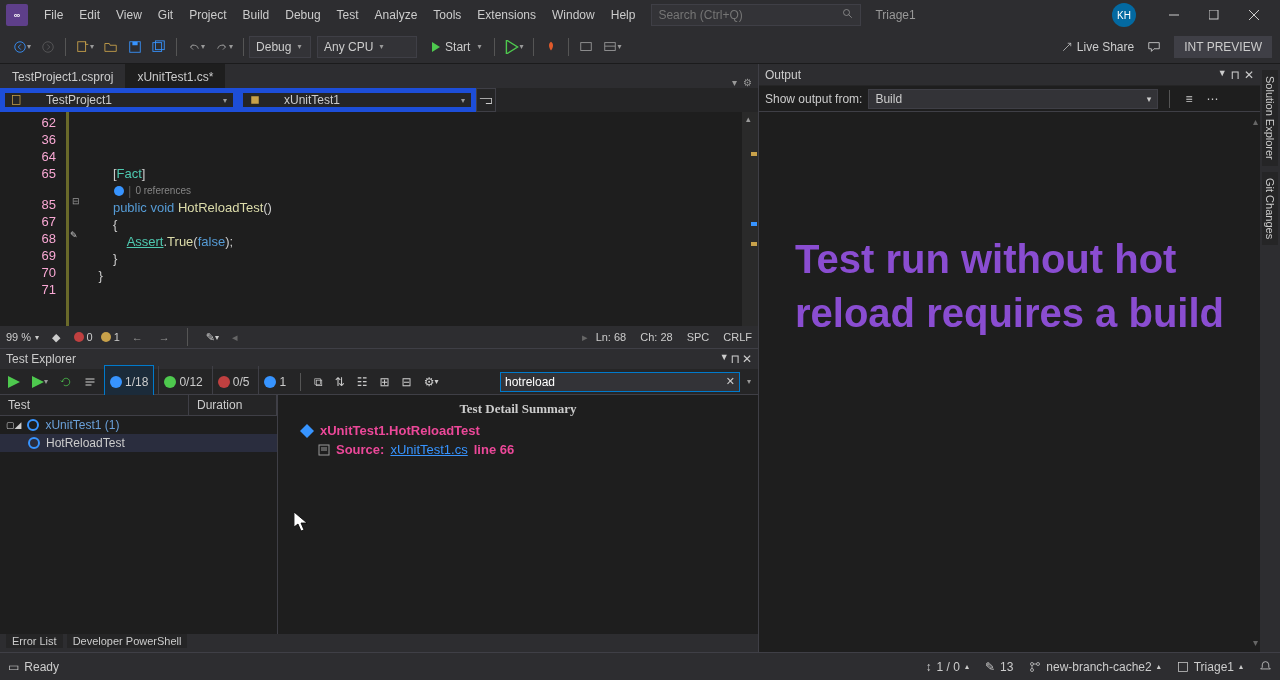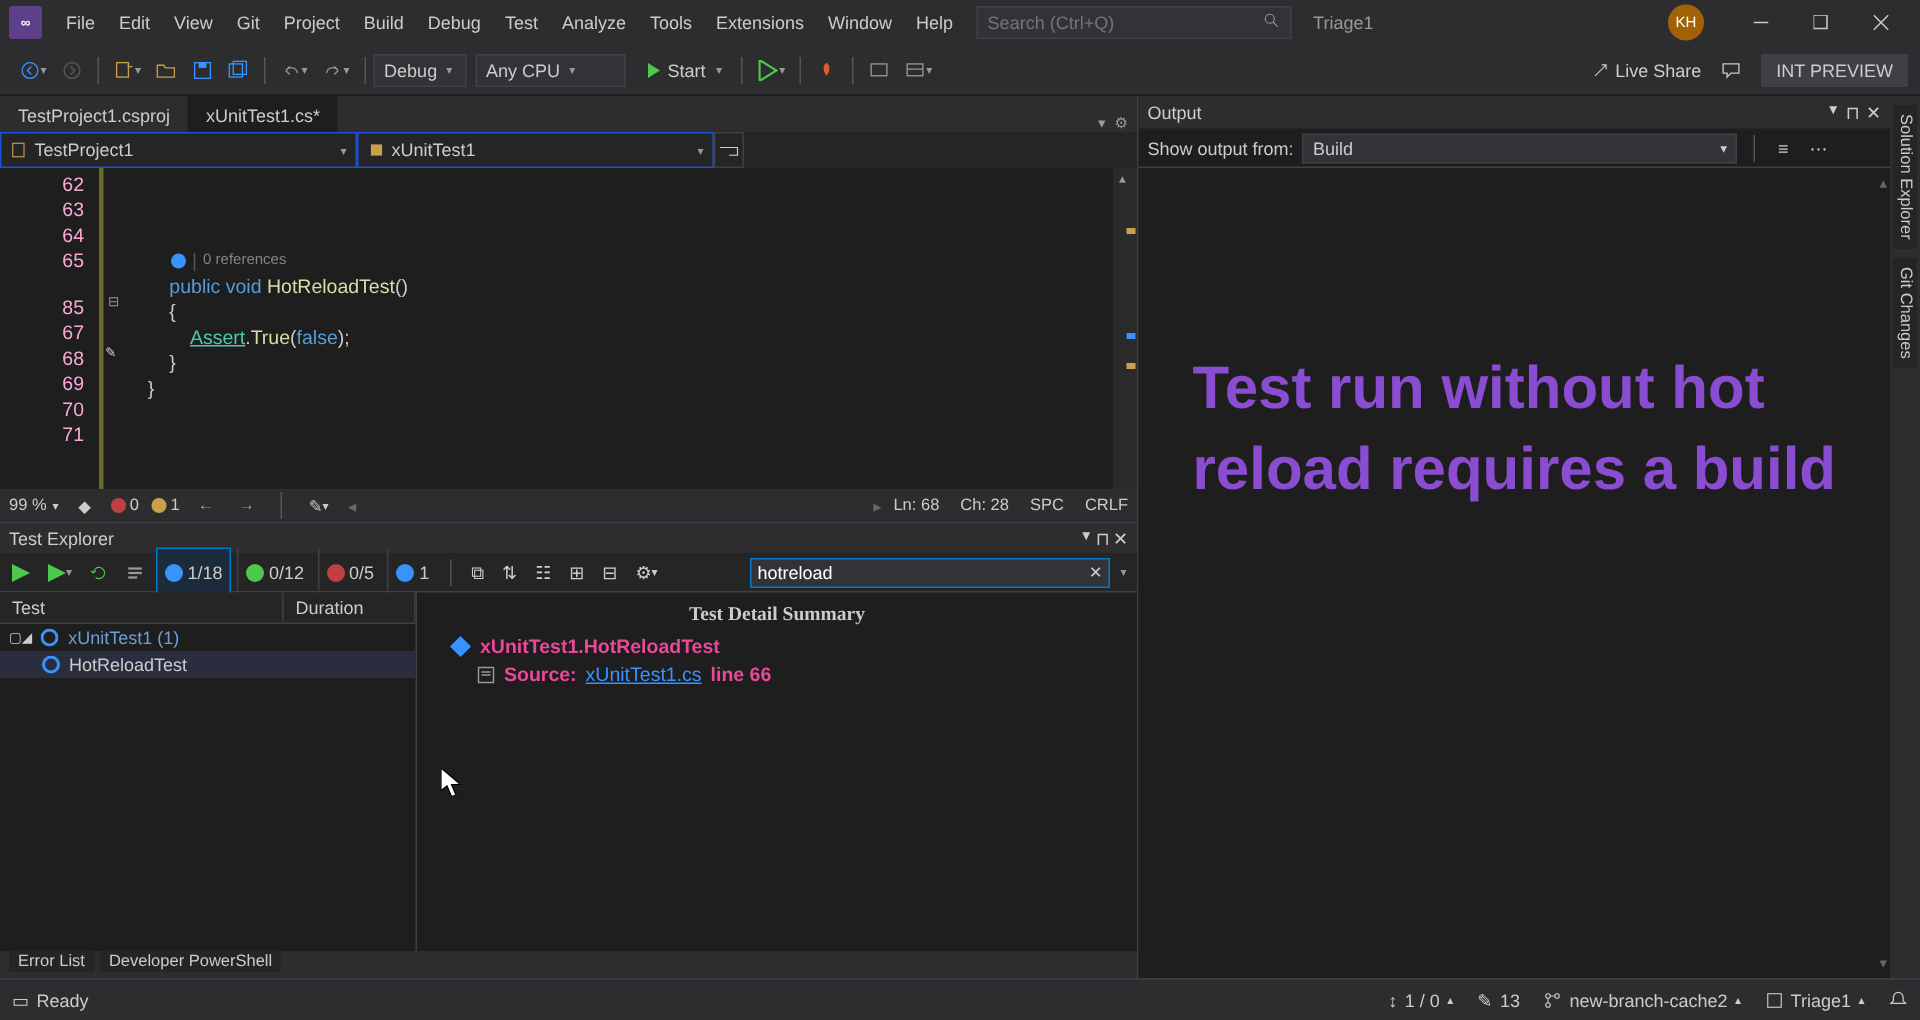--- a/index.html
+++ b/index.html
@@ -5,21 +5,21 @@
 * { margin:0; padding:0; box-sizing:border-box; font-family:"Segoe UI",sans-serif; }
 body { width:1280px; height:680px; background:#1e1e1e; color:#ccc; font-size:12px; overflow:hidden; position:relative; }
 .menubar { height:30px; background:#2d2d30; display:flex; align-items:center; padding:0 6px; gap:0; }
 .logo { width:22px; height:22px; background:#5e3f8a; display:flex; align-items:center; justify-content:center; color:#fff; font-weight:bold; margin-right:8px; font-size:9px; border-radius:2px;}
 .menu-item { padding:0 8px; line-height:30px; cursor:pointer; }
 .searchbox { margin-left:8px; width:210px; height:22px; background:#333337; border:1px solid #3f3f46; display:flex; align-items:center; padding:0 6px; }
 .searchbox input { flex:1; background:transparent; border:none; color:#ccc; outline:none; font-size:12px; }
 .search-icon svg { width:12px; height:12px; fill:#999; }
 .title-tag { margin-left:14px; color:#999;}
 .win-controls { margin-left:auto; display:flex; align-items:center; gap:0; }
-.avatar { width:24px; height:24px; border-radius:50%; background:#a16207; display:flex; align-items:center; justify-content:center; font-size:10px; color:#fff; margin-right:18px; }
+.avatar { width:24px; height:24px; border-radius:50%; background:#0369a1; display:flex; align-items:center; justify-content:center; font-size:10px; color:#fff; margin-right:18px; }
 .win-btn { width:40px; height:30px; display:flex; align-items:center; justify-content:center; }
 .win-btn svg { width:10px; height:10px; stroke:#ccc; stroke-width:1; fill:none; }
 
 .toolbar { height:34px; background:#2d2d30; display:flex; align-items:center; padding:0 8px; border-bottom:1px solid #1b1b1c; }
 .tb-btn { padding:3px 5px; display:flex; align-items:center; cursor:pointer; }
 .tb-btn svg { width:14px; height:14px; }
 .tb-sep { width:1px; height:18px; background:#555; margin:0 5px; }
 .tb-dd { height:22px; background:#333337; border:1px solid #3f3f46; display:flex; align-items:center; padding:0 6px; margin-right:6px; }
 .tb-dd::after { content:"▾"; font-size:8px; margin-left:6px; color:#999; }
 .start-btn { display:flex; align-items:center; padding:0 8px; gap:4px; }
@@ -30,21 +30,21 @@
 
 .main { display:grid; grid-template-columns: 758px 1fr 20px; height:calc(680px - 30px - 34px - 28px); }
 
 .left-col { display:flex; flex-direction:column; }
 .tabstrip { height:24px; background:#2d2d30; display:flex; align-items:flex-end; }
 .tab { height:24px; padding:0 12px; background:#2d2d30; color:#ccc; display:flex; align-items:center; font-size:12px; border-top:1px solid transparent;}
 .tab.active { background:#1e1e1e; }
 .tab-tools { margin-left:auto; display:flex; align-items:center; gap:6px; padding-right:6px;}
 .tab-tools span { font-size:10px; color:#999;}
 .nav-bar { height:24px; background:#252526; display:flex; }
-.nav-seg { flex:1; border:1px solid #1d4ed8; display:flex; align-items:center; padding:0 6px; gap:4px; }
+.nav-seg { flex:1; border:5px solid #1d4ed8; display:flex; align-items:center; padding:0 6px; gap:23px; }
 .nav-seg .ic { width:12px; height:12px; }
 .nav-seg::after { content:"▾"; margin-left:auto; font-size:8px; color:#999; }
 .nav-extra { width:20px; border:1px solid #3f3f46; display:flex; align-items:center; justify-content:center;}
 
 .editor-wrap { position:relative; flex:0 0 214px; display:flex; }
 .gutter { width:66px; background:#1e1e1e; text-align:right; color:#f9a8d4; font-family:Consolas,monospace; font-size:13px; padding-right:10px; padding-top:2px; line-height:17px; }
 .margin { width:18px; background:#1e1e1e; border-left:3px solid #6a6a2a; position:relative;}
 .code { flex:1; background:#1e1e1e; font-family:Consolas,monospace; font-size:13px; line-height:17px; padding-top:2px; overflow:hidden;}
 .code .ln { height:17px; white-space:pre; }
 .kw { color:#569cd6; } .type { color:#4ec9b0;text-decoration:underline; } .lit { color:#569cd6; }
@@ -280,39 +280,40 @@
             <rect x="3" y="3" width="10" height="10" fill="#c8a14a"></rect>
           </svg>
           <span>xUnitTest1</span>
         </div>
       <div class="nav-extra">⫎</div>
     </div>
 
     <div class="editor-wrap">
       <div class="gutter">
         <div>62</div>
-          <div>63</div>
+          <div>36</div>
           <div>64</div>
           <div>65</div>
         <div style="height:14px"></div>
         <div>85</div>
           <div>67</div>
           <div>68</div>
           <div>69</div>
           <div>70</div>
           <div>71</div>
       </div>
       <div class="margin">
         <div style="position:absolute;top:84px;left:3px;font-size:9px;color:#999">⊟</div>
         <div style="position:absolute;top:118px;left:1px;font-size:9px;">✎</div>
       </div>
       <div class="code">
         <div class="ln"></div>
         <div class="ln"></div>
         <div class="ln"></div>
+        <div class="ln">        [<span class="attr">Fact</span>]</div>
         <div class="cl-row">
             <span class="cl-ic"></span>
             <span style="color:#555">|</span>
             <span class="codelens">0 references</span>
           </div>
         <div class="ln">        <span class="kw">public</span> <span class="kw">void</span> <span style="color:#dcdcaa">HotReloadTest</span>()</div>
         <div class="ln">        {</div>
         <div class="ln">            <span class="type">Assert</span>.<span style="color:#dcdcaa">True</span>(<span class="lit">false</span>);</div>
         <div class="ln">        }</div>
         <div class="ln">    }</div>

